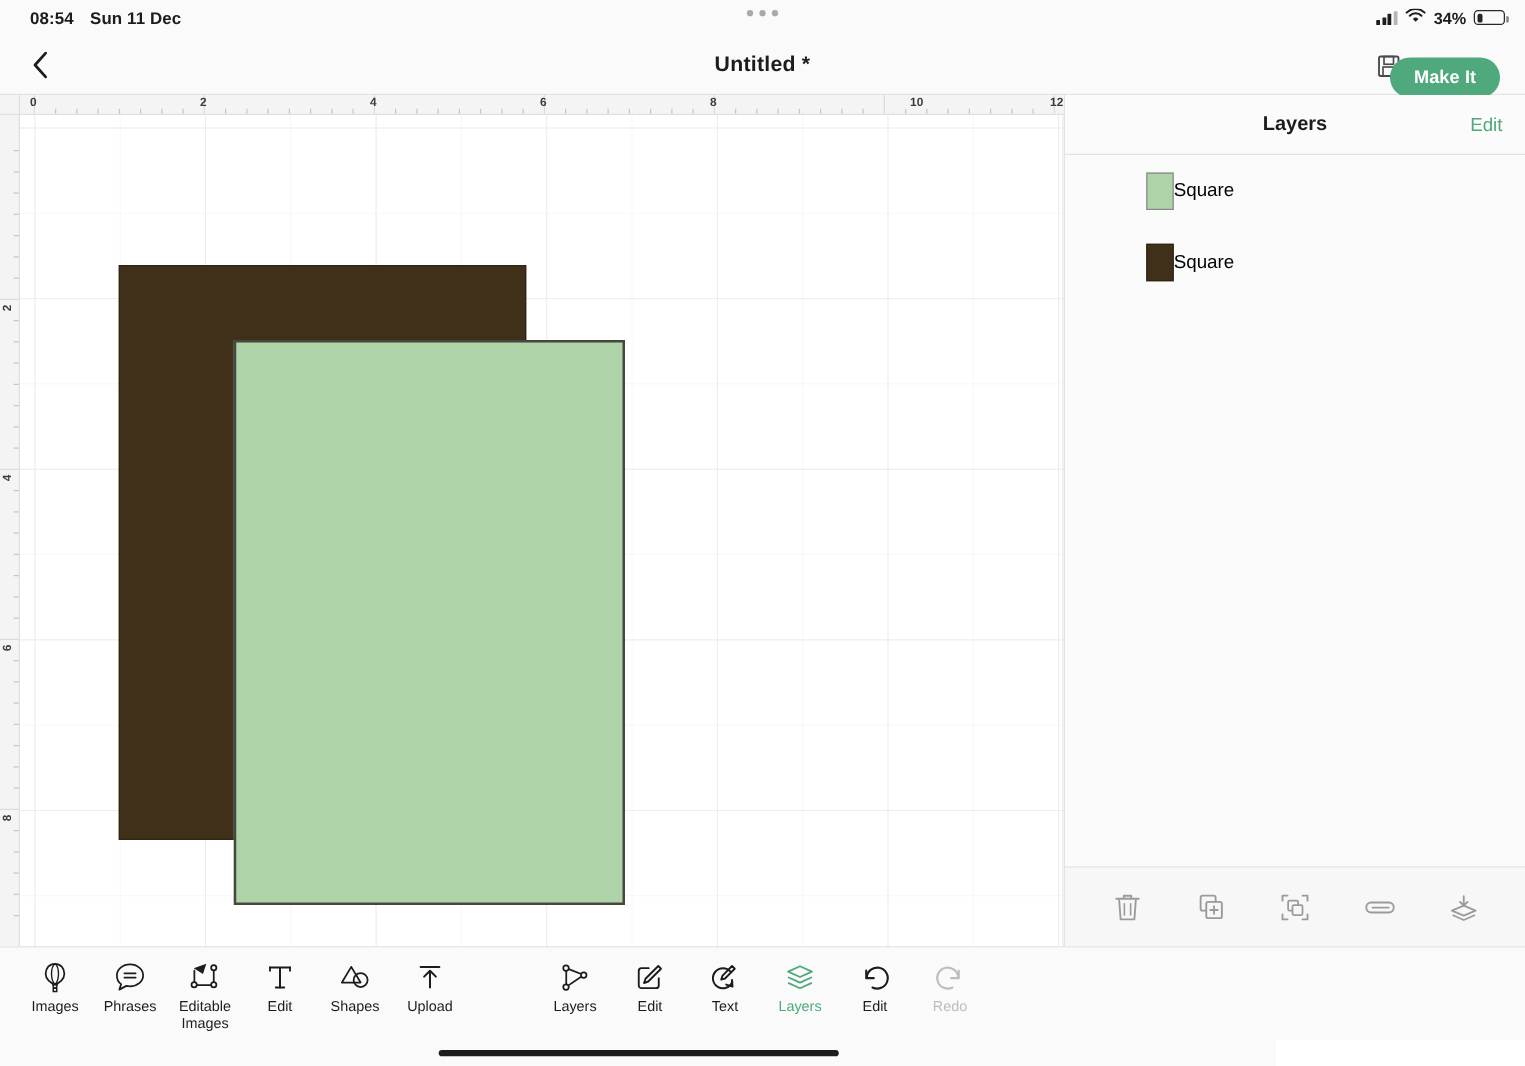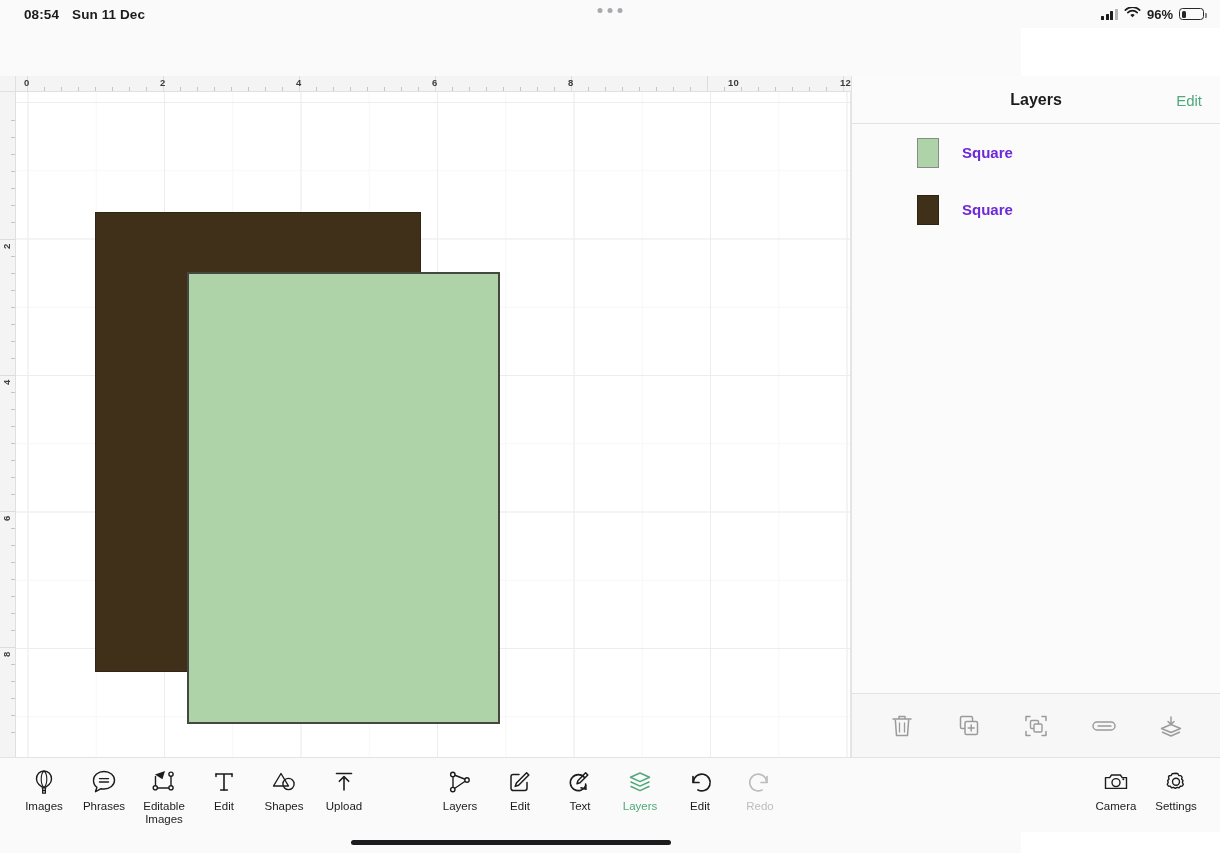--- a/index.html
+++ b/index.html
@@ -135,21 +135,21 @@
     position: absolute; right: 18px; top: 0; height: 48px; display: flex; align-items: center;
     font-size: 15px; color: #4fa97c; font-weight: 400; cursor: pointer;
   }
   .layers-list { position: absolute; top: 48px; left: 0; right: 0; bottom: 64px; overflow-y: auto; }
   .layer-row {
     display: flex; align-items: center; height: 57px; padding-left: 65px; cursor: pointer;
   }
   .layer-swatch {
     width: 22px; height: 30px; border: 1.5px solid #8a8a8a; flex: 0 0 auto;
   }
-  .layer-name { margin-left: 23px; font-size: 15px; color: #6d28d9; font-weight: bold; }
+  .layer-name { font-size: 15px; color: #000000; }
   .layers-toolbar {
     position: absolute; left: 0; bottom: 0; width: 369px; height: 64px;
     background: #f7f7f7; border-top: 1px solid #e3e3e3;
     display: flex; align-items: center; justify-content: space-around; padding: 0 16px;
   }
   .ltool { width: 46px; height: 46px; display: flex; align-items: center; justify-content: center;
            cursor: pointer; }
 
   
   .bottombar {
@@ -198,27 +198,43 @@
           <i></i>
           <i></i>
       </span>
       <span>
         <svg width="17" height="12" viewBox="0 0 17 12">
           <path d="M8.5 10.3 6.3 8.1a3.1 3.1 0 0 1 4.4 0Z" fill="#1c1c1e"></path>
           <path d="M3.8 5.6a6.6 6.6 0 0 1 9.4 0" stroke="#1c1c1e" stroke-width="1.6" fill="none" stroke-linecap="round"></path>
           <path d="M1.3 3.1a10.2 10.2 0 0 1 14.4 0" stroke="#1c1c1e" stroke-width="1.6" fill="none" stroke-linecap="round"></path>
         </svg>
       </span>
-      <span>96%</span>
+      <span>34%</span>
       <span class="batt">
           <span class="fill"></span>
         </span>
     </div>
   </div>
 
+  <div class="header">
+    <div class="back-btn">
+      <svg width="14" height="24" viewBox="0 0 14 24">
+        <path d="M11.5 2.5 3 12l8.5 9.5" stroke="#1c1c1e" stroke-width="2.2" fill="none" stroke-linecap="round" stroke-linejoin="round"></path>
+      </svg>
+    </div>
+    <div class="doc-title">Untitled *</div>
+    <div class="save-btn">
+      <svg width="20" height="20" viewBox="0 0 20 20">
+        <rect x="2.2" y="2.2" width="15.6" height="15.6" rx="1.4" stroke="#4a4a4a" stroke-width="1.5" fill="none"></rect>
+        <rect x="6.2" y="2.2" width="7.6" height="6.2" stroke="#4a4a4a" stroke-width="1.3" fill="none"></rect>
+        <rect x="5.4" y="10.6" width="9.2" height="7.2" stroke="#4a4a4a" stroke-width="1.3" fill="none"></rect>
+      </svg>
+    </div>
+    <button class="make-it">Make It</button>
+  </div>
 
   <div class="canvas-wrap">
     <div class="grid"></div>
 
     <div class="shape" style="left:95px; top:136px; width:326px; height:460px; background:#40301a; border:1.5px solid #2e2417;"></div>
     <div class="shape" style="left:187px; top:196px; width:313px; height:452px; background:#aed3a9; border:2px solid #46483f;"></div>
 
     <div class="ruler-h">
       <span class="tick-h major" style="left:27px;"></span>
       <span class="lab-h" style="left:24px;">0</span>
@@ -501,37 +517,16 @@
         <span class="ic">
           <svg width="28" height="26" viewBox="0 0 28 26">
             <path d="M21 7.5v6h-6" stroke="#bdbdbd" stroke-width="1.7" fill="none" stroke-linecap="round" stroke-linejoin="round"></path>
             <path d="M20.6 13.2A8.4 8.4 0 1 0 16 21" stroke="#bdbdbd" stroke-width="1.7" fill="none" stroke-linecap="round"></path>
           </svg>
         </span>
         <span class="lb">Redo</span>
       </div>
     </div>
 
-    <div class="tgroup right">
-      <div class="tool">
-        <span class="ic">
-          <svg width="28" height="26" viewBox="0 0 28 26">
-            <path d="M3.5 8.6h4.2l1.8-2.6h8.9l1.8 2.6h4.3v10.8H3.5Z" stroke="#1c1c1e" stroke-width="1.4" fill="none" stroke-linejoin="round"></path>
-            <circle cx="14" cy="13.6" r="4" stroke="#1c1c1e" stroke-width="1.4" fill="none"></circle>
-            <circle cx="21.3" cy="10.3" r="1" fill="#1c1c1e"></circle>
-          </svg>
-        </span>
-        <span class="lb">Camera</span>
-      </div>
-      <div class="tool">
-        <span class="ic">
-          <svg width="28" height="26" viewBox="0 0 28 26">
-            <path d="M14 4.2l1.9.5.9 1.8 2 .1 1.3 1.5-.5 1.9 1.3 1.5-.5 2 .9 1.8-1 1.7-2 .2-1.2 1.6-2-.4-1.8 1-1.8-1-2 .4-1.2-1.6-2-.2-1-1.7.9-1.8-.5-2 1.3-1.5-.5-1.9L7.2 6.6l2-.1.9-1.8Z" stroke="#1c1c1e" stroke-width="1.4" fill="none" stroke-linejoin="round"></path>
-            <circle cx="14" cy="12.7" r="3.5" stroke="#1c1c1e" stroke-width="1.4" fill="none"></circle>
-          </svg>
-        </span>
-        <span class="lb">Settings</span>
-      </div>
-    </div>
   </div>
 
   <div class="home-indicator"></div>
 </div>
 
 </body></html>

